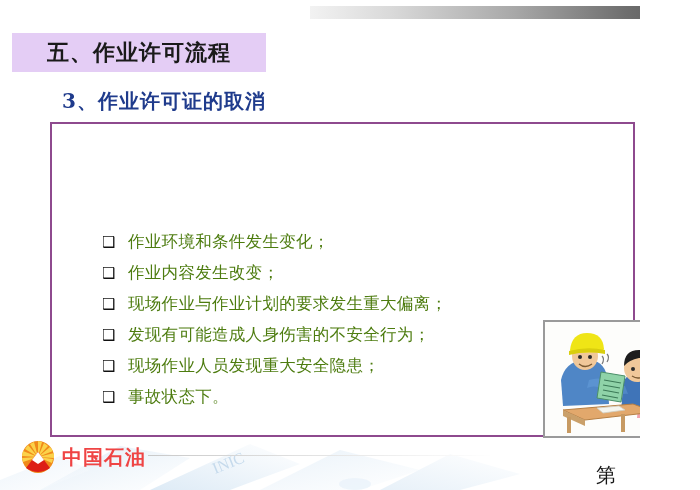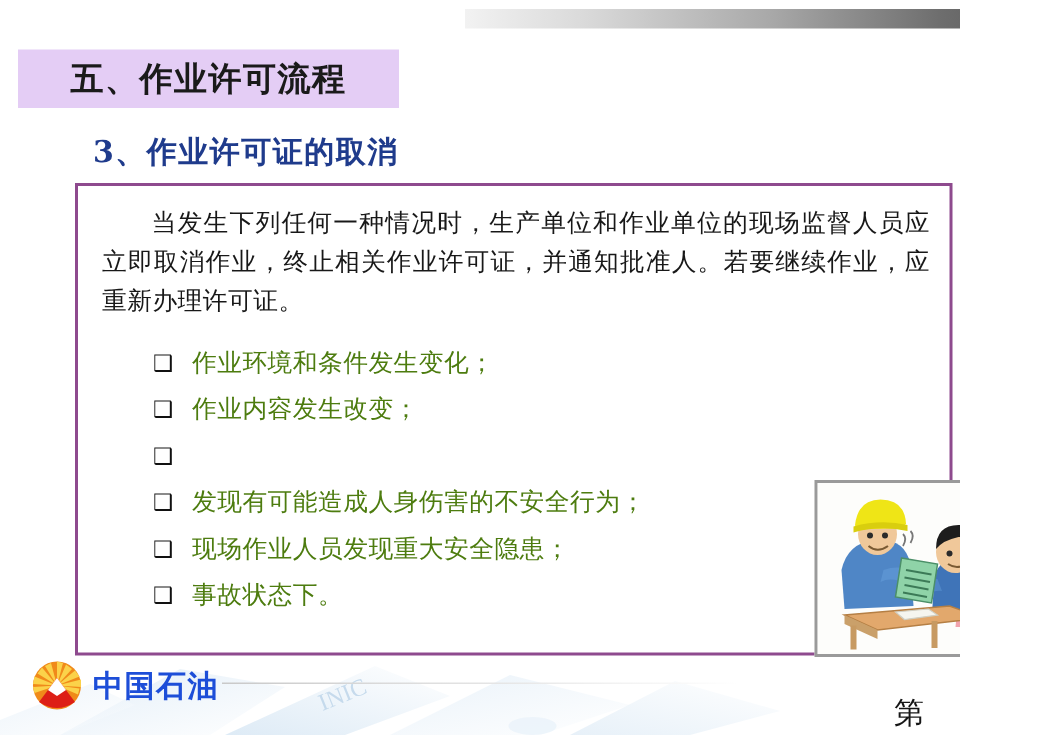--- a/index.html
+++ b/index.html
@@ -171,21 +171,21 @@
     width: 42px;
     height: 38px;
   }
   .brand {
     position: absolute;
     left: 62px;
     top: 444px;
     font-family: "DejaVu Sans", "Liberation Sans", sans-serif;
     font-size: 20px;
     font-weight: bold;
-    color: #1d4ed8;
+    color: #ef4444;
     letter-spacing: 1px;
   }
   .pagenum {
     position: absolute;
     left: 596px;
     top: 462px;
     font-size: 20px;
     color: #161616;
     letter-spacing: 1px;
   }
@@ -215,33 +215,33 @@
 
   <div class="right-bar"></div>
 
   <div class="section-title">
     <span>五、作业许可流程</span>
   </div>
 
   <div class="subtitle">3、作业许可证的取消</div>
 
   <div class="content-box">
-    <div class="para">当发生下列任何一种情况时，生产单位和作业单位的现场监督人员应立即取消作业，终止相关作业许可证，并通知批准人。若要继续作业，应重新办理许可证。</div>
 
     <div class="bullets">
       <div class="bullet-row">
         <span class="bullet-mark">❑</span>
         <span class="bullet-text">作业环境和条件发生变化；</span>
       </div>
       <div class="bullet-row">
         <span class="bullet-mark">❑</span>
         <span class="bullet-text">作业内容发生改变；</span>
       </div>
       <div class="bullet-row">
         <span class="bullet-mark">❑</span>
+        <span class="bullet-text">现场作业与作业计划的要求发生重大偏离；</span>
       </div>
       <div class="bullet-row">
         <span class="bullet-mark">❑</span>
         <span class="bullet-text">发现有可能造成人身伤害的不安全行为；</span>
       </div>
       <div class="bullet-row">
         <span class="bullet-mark">❑</span>
         <span class="bullet-text">现场作业人员发现重大安全隐患；</span>
       </div>
       <div class="bullet-row">

